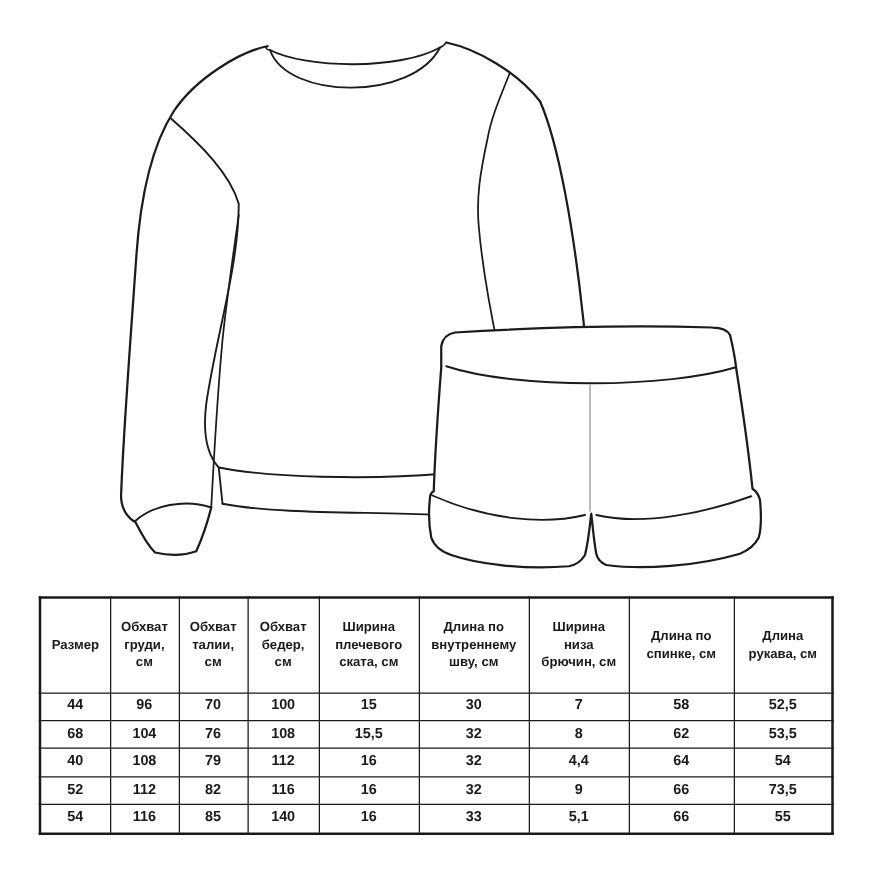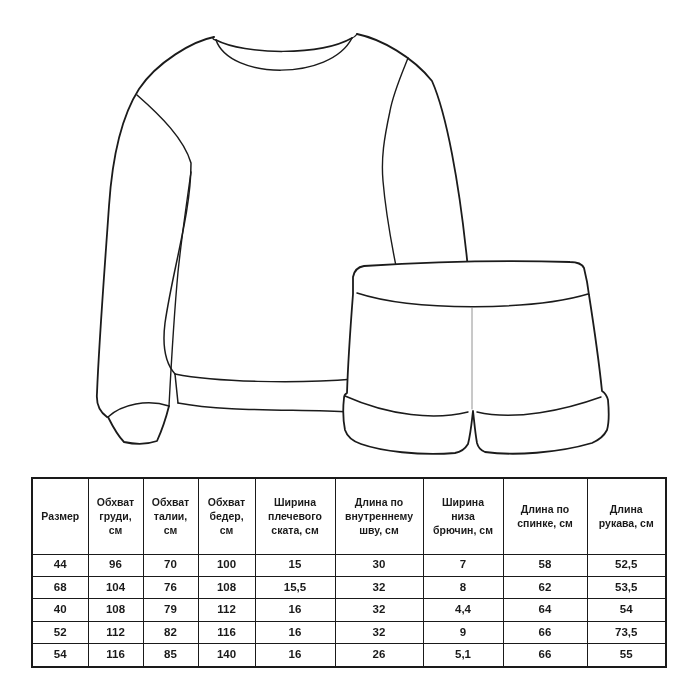--- a/index.html
+++ b/index.html
@@ -157,20 +157,20 @@
         <td>9</td>
         <td>66</td>
         <td>73,5</td>
       </tr>
       <tr>
         <td>54</td>
         <td>116</td>
         <td>85</td>
         <td>140</td>
         <td>16</td>
-        <td>26</td>
+        <td>33</td>
         <td>5,1</td>
         <td>66</td>
         <td>55</td>
       </tr>
     </tbody>
   </table>
 </div>
 
 </body></html>

